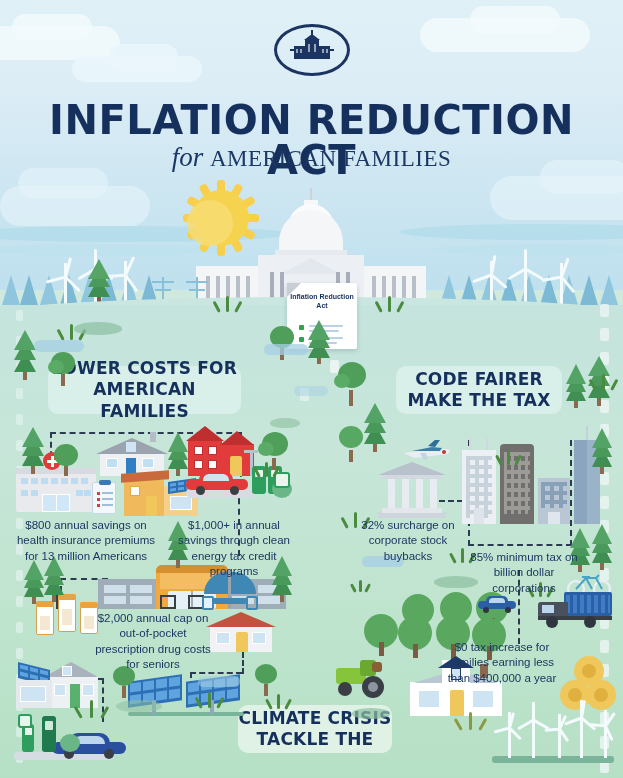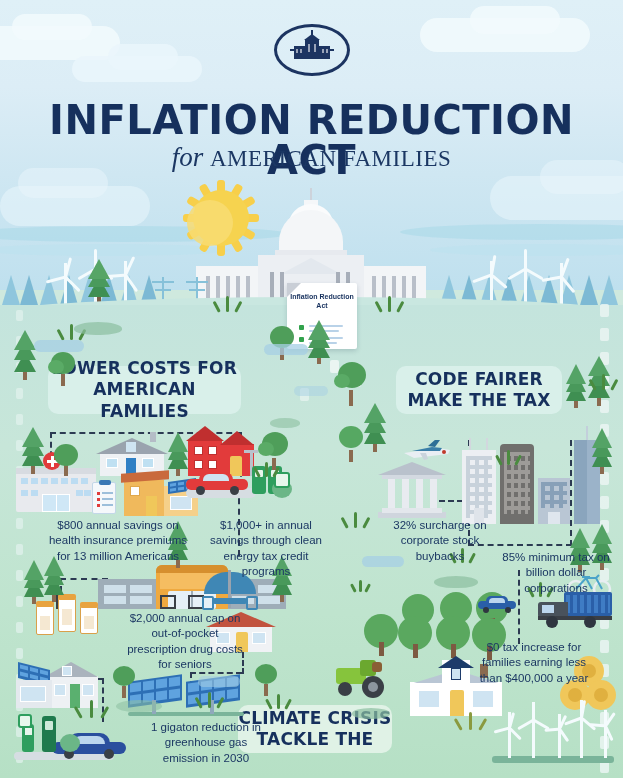--- a/index.html
+++ b/index.html
@@ -76,21 +76,21 @@
     font-size:7px;font-weight:bold;color:#16305d;line-height:1.35;font-family:"Liberation Sans",sans-serif;}
   .docline{position:absolute;height:2px;background:#b9d2e8;border-radius:1px;}
   .docsq{position:absolute;width:5px;height:5px;background:#31a24c;border-radius:1px;}
   
   .pill{position:absolute;background:#d9f0ea;border-radius:10px;text-align:center;
     font-family:"DejaVu Sans",sans-serif;font-weight:bold;color:#16305d;
     display:flex;align-items:center;justify-content:center;}
   .pill .l1{font-size:17px;line-height:1.25;letter-spacing:.2px;}
   
   .callout{position:absolute;text-align:center;color:#1b3763;
-    font-family:"Liberation Sans",sans-serif;font-size:11.5px;line-height:1.33;margin-left:32px;}
+    font-family:"Liberation Sans",sans-serif;font-size:11.5px;line-height:1.33;}
   
   .dash{position:absolute;}
   .dash.h{border-top:2px dashed #2c3a52;}
   .dash.v{border-left:2px dashed #2c3a52;}
   .dashbox{position:absolute;border:2px dashed #2c3a52;}
   
   .tree{position:absolute;}
   .tree .trunk{position:absolute;left:50%;bottom:0;width:4px;margin-left:-2px;background:#8a6a4f;}
   .tree .blob{position:absolute;border-radius:50%;background:#4f9e5a;}
   .pine{position:absolute;}
@@ -909,19 +909,18 @@
   <div class="puddle" style="left:198px;top:676px;width:42px;height:11px;opacity:.55;"></div>
   <div class="bush" style="left:352px;top:708px;width:38px;height:11px;background:#8cbfa0;"></div>
   <div class="puddle" style="left:362px;top:556px;width:42px;height:11px;"></div>
   <div class="bush" style="left:434px;top:576px;width:44px;height:12px;background:#8cbfa0;"></div>
   <div class="puddle" style="left:294px;top:386px;width:34px;height:10px;opacity:.5;"></div>
   <div class="bush" style="left:270px;top:418px;width:30px;height:10px;background:#8cbfa0;opacity:.6;"></div>
 
   <div class="callout" style="left:10px;top:518px;width:152px;">$800 annual savings on health insurance premiums for 13 million Americans</div>
   <div class="callout" style="left:168px;top:518px;width:132px;">$1,000+ in annual savings through clean energy tax credit programs</div>
   <div class="callout" style="left:90px;top:611px;width:126px;">$2,000 annual cap on out-of-pocket prescription drug costs for seniors</div>
-  <div class="callout" style="left:110px;top:720px;width:128px;">1 gigaton reduction in greenhouse gas emission in 2030</div>
 
   <div class="callout" style="left:352px;top:518px;width:112px;">32% surcharge on corporate stock buybacks</div>
   <div class="callout" style="left:466px;top:550px;width:116px;">85% minimum tax on billion dollar corporations</div>
   <div class="callout" style="left:440px;top:640px;width:124px;">$0 tax increase for families earning less than $400,000 a year</div>
 
 </div>
 
 </body></html>

